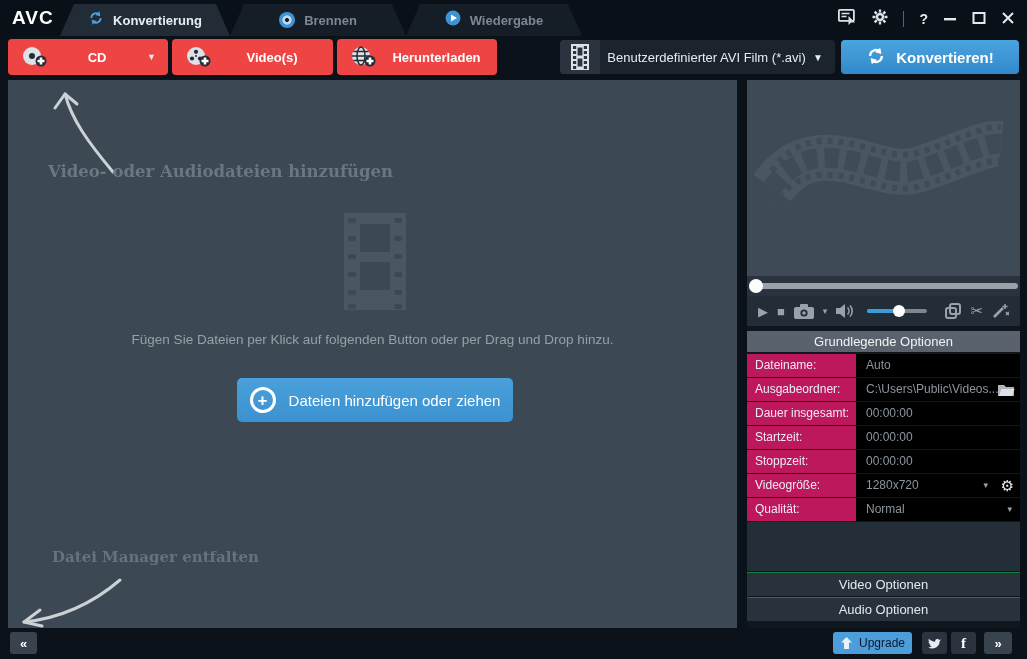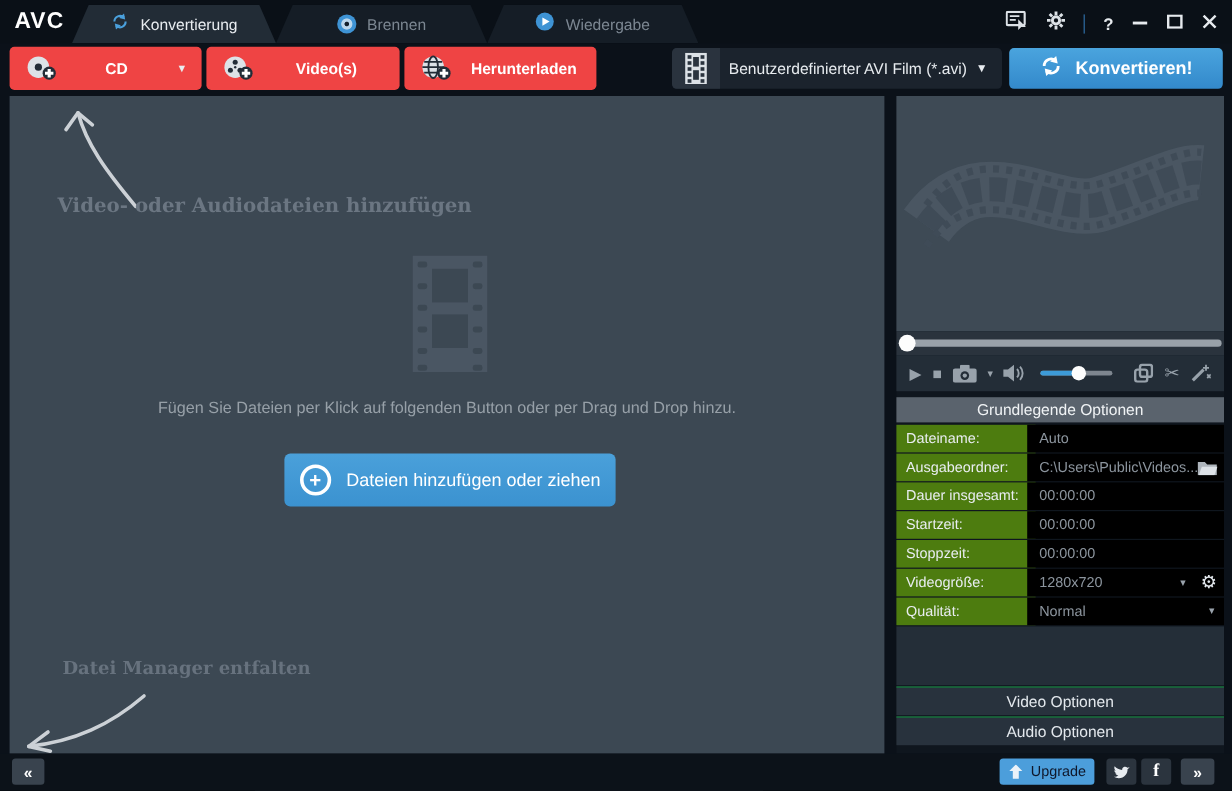--- a/index.html
+++ b/index.html
@@ -3,21 +3,21 @@
 <meta charset="utf-8">
 <style>
   * { box-sizing: border-box; margin: 0; padding: 0; }
   html,body { background:#000; }
   body { font-family:"Liberation Sans", sans-serif; }
   #window { position:relative; width:1027px; height:659px; background:#0b1119; overflow:hidden; }
 
   
   .titlebar { position:absolute; top:0; left:0; width:100%; height:36px; background:#0a1017; }
   .logo { position:absolute; left:12px; top:7px; color:#ffffff; font-weight:bold; font-size:19px; letter-spacing:1px; }
-  .tabs { position:absolute; left:60px; top:4px; height:32px; display:flex; }
+  .tabs { position:absolute; left:60px; top:4px; height:32px; display:flex;font-weight:bold; }
   .tab { height:32px; display:flex; align-items:center; justify-content:center; gap:9px;
          clip-path:polygon(14px 0, calc(100% - 14px) 0, 100% 100%, 0 100%); cursor:default; }
   .tab.active { background:#222c36; color:#e9edf1; width:170px; }
   .tab.inactive { background:#151d26; color:#7c8792; width:176px; }
   .tab-label { font-size:13px; }
   .disc-dot { width:16px; height:16px; border-radius:50%;
       background:radial-gradient(circle, #14202c 0 14%, #bcd7ec 20% 38%, #3e93d4 44% 100%); }
   .win-controls { position:absolute; right:12px; top:9px; display:flex; gap:15px; align-items:center; }
   .win-controls .sep { width:1px; height:16px; background:#2f6da5; }
   .help-btn { color:#e6eaee; font-weight:bold; font-size:14px; cursor:default; }
@@ -66,21 +66,21 @@
   .ctl { color:#98a2ab; display:flex; align-items:center; }
   .ctl.txt { font-size:13px; }
   .vol { position:relative; width:64px; height:4px; background:#7e868f; border-radius:2px; margin-left:2px; }
   .vol-fill { position:absolute; left:0; top:0; height:4px; width:47%; background:#3d9bd8; border-radius:2px; }
   .vol-thumb { position:absolute; left:42%; top:-4px; width:12px; height:12px; background:#fdfdfd; border-radius:50%; }
   .ctl-spacer { flex:1; }
 
   .opt-header { position:absolute; top:251px; left:0; right:0; height:21px; background:#5a636d;
       color:#f0f3f5; font-size:13px; text-align:center; line-height:21px; }
   .opt-row { position:absolute; left:0; right:0; height:23px; }
-  .opt-label { position:absolute; left:0; top:0; width:116px; height:23px; background:#4d7c0f;
+  .opt-label { position:absolute; left:0; top:0; width:116px; height:23px; background:#be185d;
       color:#e9edf1; font-size:12px; line-height:23px; padding-left:8px; }
   .opt-value { position:absolute; left:109px; right:0; top:0; height:23px; background:#000000;
       color:#8c959e; font-size:12px; line-height:23px; padding-left:10px; }
   .cell-right { position:absolute; top:0; height:23px; display:flex; align-items:center; }
   .gear-glyph { color:#e4e9ee; font-size:15px; }
   .small-caret { color:#9aa3ac; font-size:9px; }
 
   .empty-zone { position:absolute; top:442px; left:0; right:0; height:49px; background:#242e38; }
   .section-bar { position:absolute; left:0; right:0; height:24px; background:#28323d; color:#e3e8ed;
       font-size:13px; text-align:center; line-height:24px; border-top:1px solid #15803d; }

